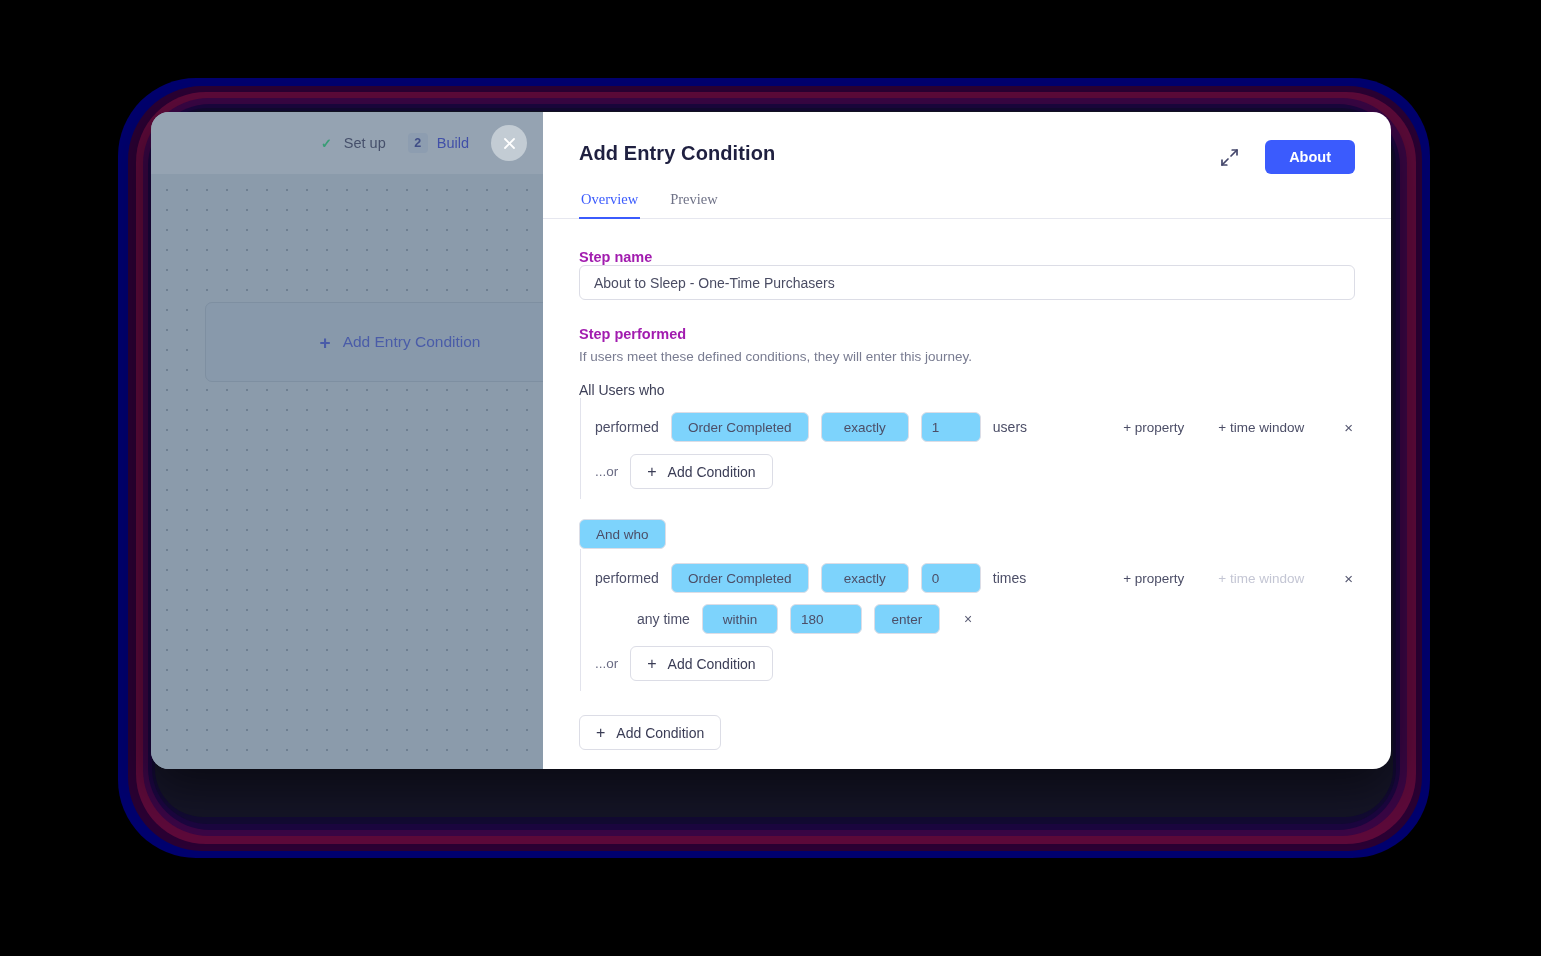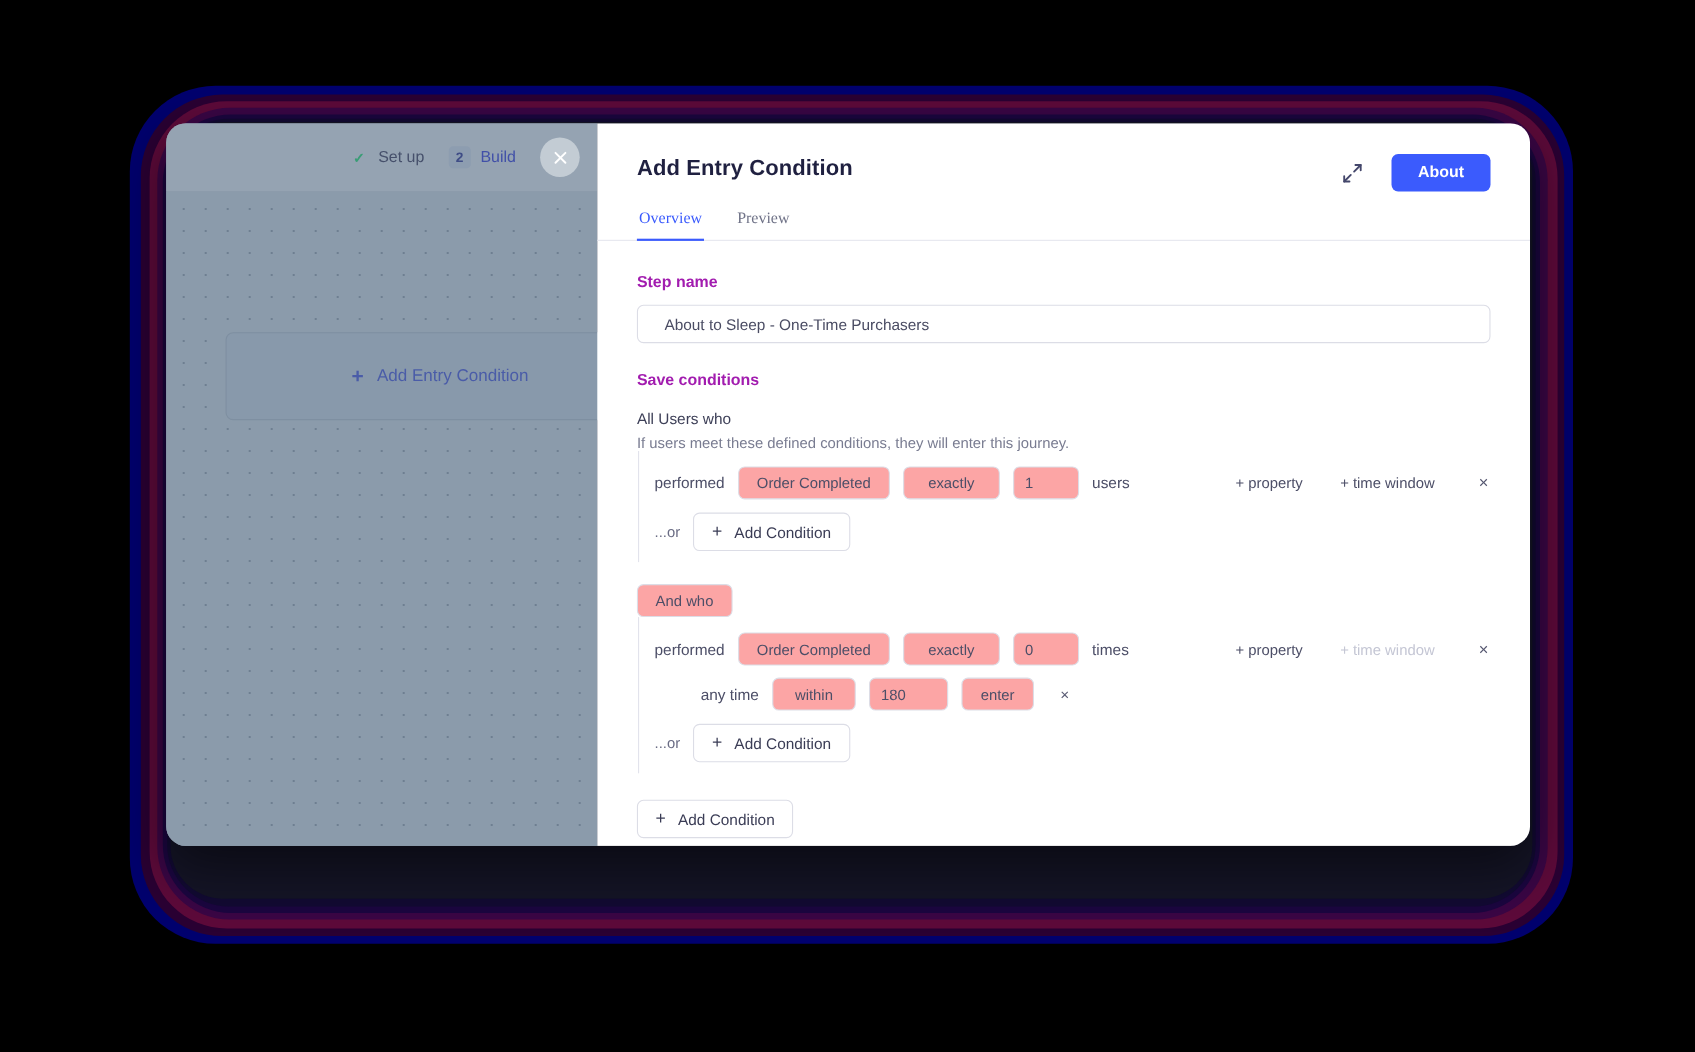--- a/index.html
+++ b/index.html
@@ -142,24 +142,23 @@
     font-family: Liberation Serif, serif;
     border-bottom: 2px solid transparent;
     margin-bottom: -1px;
   }
   .tab.active { color: #3b5bfd; border-bottom-color: #3b5bfd; }
 
   #panel-body { padding: 30px 36px 0 36px; flex: 1; overflow: hidden; }
 
   .section-label { font-size: 14.5px; font-weight: bold; color: #a21caf; }
   #name-input {
-    margin-top: 12px;
     width: 100%; height: 35px;
     border: 1px solid #dcdde6; border-radius: 6px;
-    padding: 0 24px;
+    padding: 0 14px;
     font-size: 14px; color: #4a4c63;
     font-family: "Liberation Sans", sans-serif;
     outline: none;
     background: #fff;
   }
   #conditions-head { margin-top: 26px; }
   #conditions-sub { font-size: 13.5px; color: #797c91; margin-top: 7px; }
   #all-users { font-size: 14px; color: #3e4058; margin-top: 18px; }
 
   .cond-group {
@@ -170,21 +169,21 @@
   .cond-row {
     display: flex; align-items: center;
     gap: 12px;
     min-height: 30px;
   }
   .cond-row + .cond-row { margin-top: 11px; }
   .cond-text { font-size: 14px; color: #4c4e67; }
   .pill {
     border: 1px solid #dcdde6;
     border-radius: 6px;
-    background: #fca5a5;
+    background: #7dd3fc;
     height: 30px;
     display: flex; align-items: center; justify-content: center;
     padding: 0 14px;
     font-size: 13.5px; color: #4c4e67;
     font-family: "Liberation Sans", sans-serif;
     cursor: pointer;
     white-space: nowrap;
   }
   .pill.num { justify-content: flex-start; padding: 0 10px; }
   .pill.w-order { min-width: 138px; }
@@ -293,24 +292,24 @@
       <div id="tabs">
         <button class="tab active">Overview</button>
         <button class="tab">Preview</button>
       </div>
 
       <div id="panel-body">
 
         <div class="section-label">Step name</div>
         <input id="name-input" type="text" value="About to Sleep - One-Time Purchasers" style="">
 
-        <div id="conditions-head" class="section-label">Save conditions</div>
+        <div id="conditions-head" class="section-label">Step performed</div>
+        <div id="conditions-sub">If users meet these defined conditions, they will enter this journey.</div>
+
         <div id="all-users">All Users who</div>
-
-        <div id="conditions-sub">If users meet these defined conditions, they will enter this journey.</div>
 
         
         <div class="cond-group">
           <div class="cond-row">
             <span class="cond-text">performed</span>
             <div class="pill w-order">Order Completed</div>
             <div class="pill w-exactly">exactly</div>
             <div class="pill num w-count">1</div>
             <span class="cond-text">users</span>
             <span class="spacer"></span>

